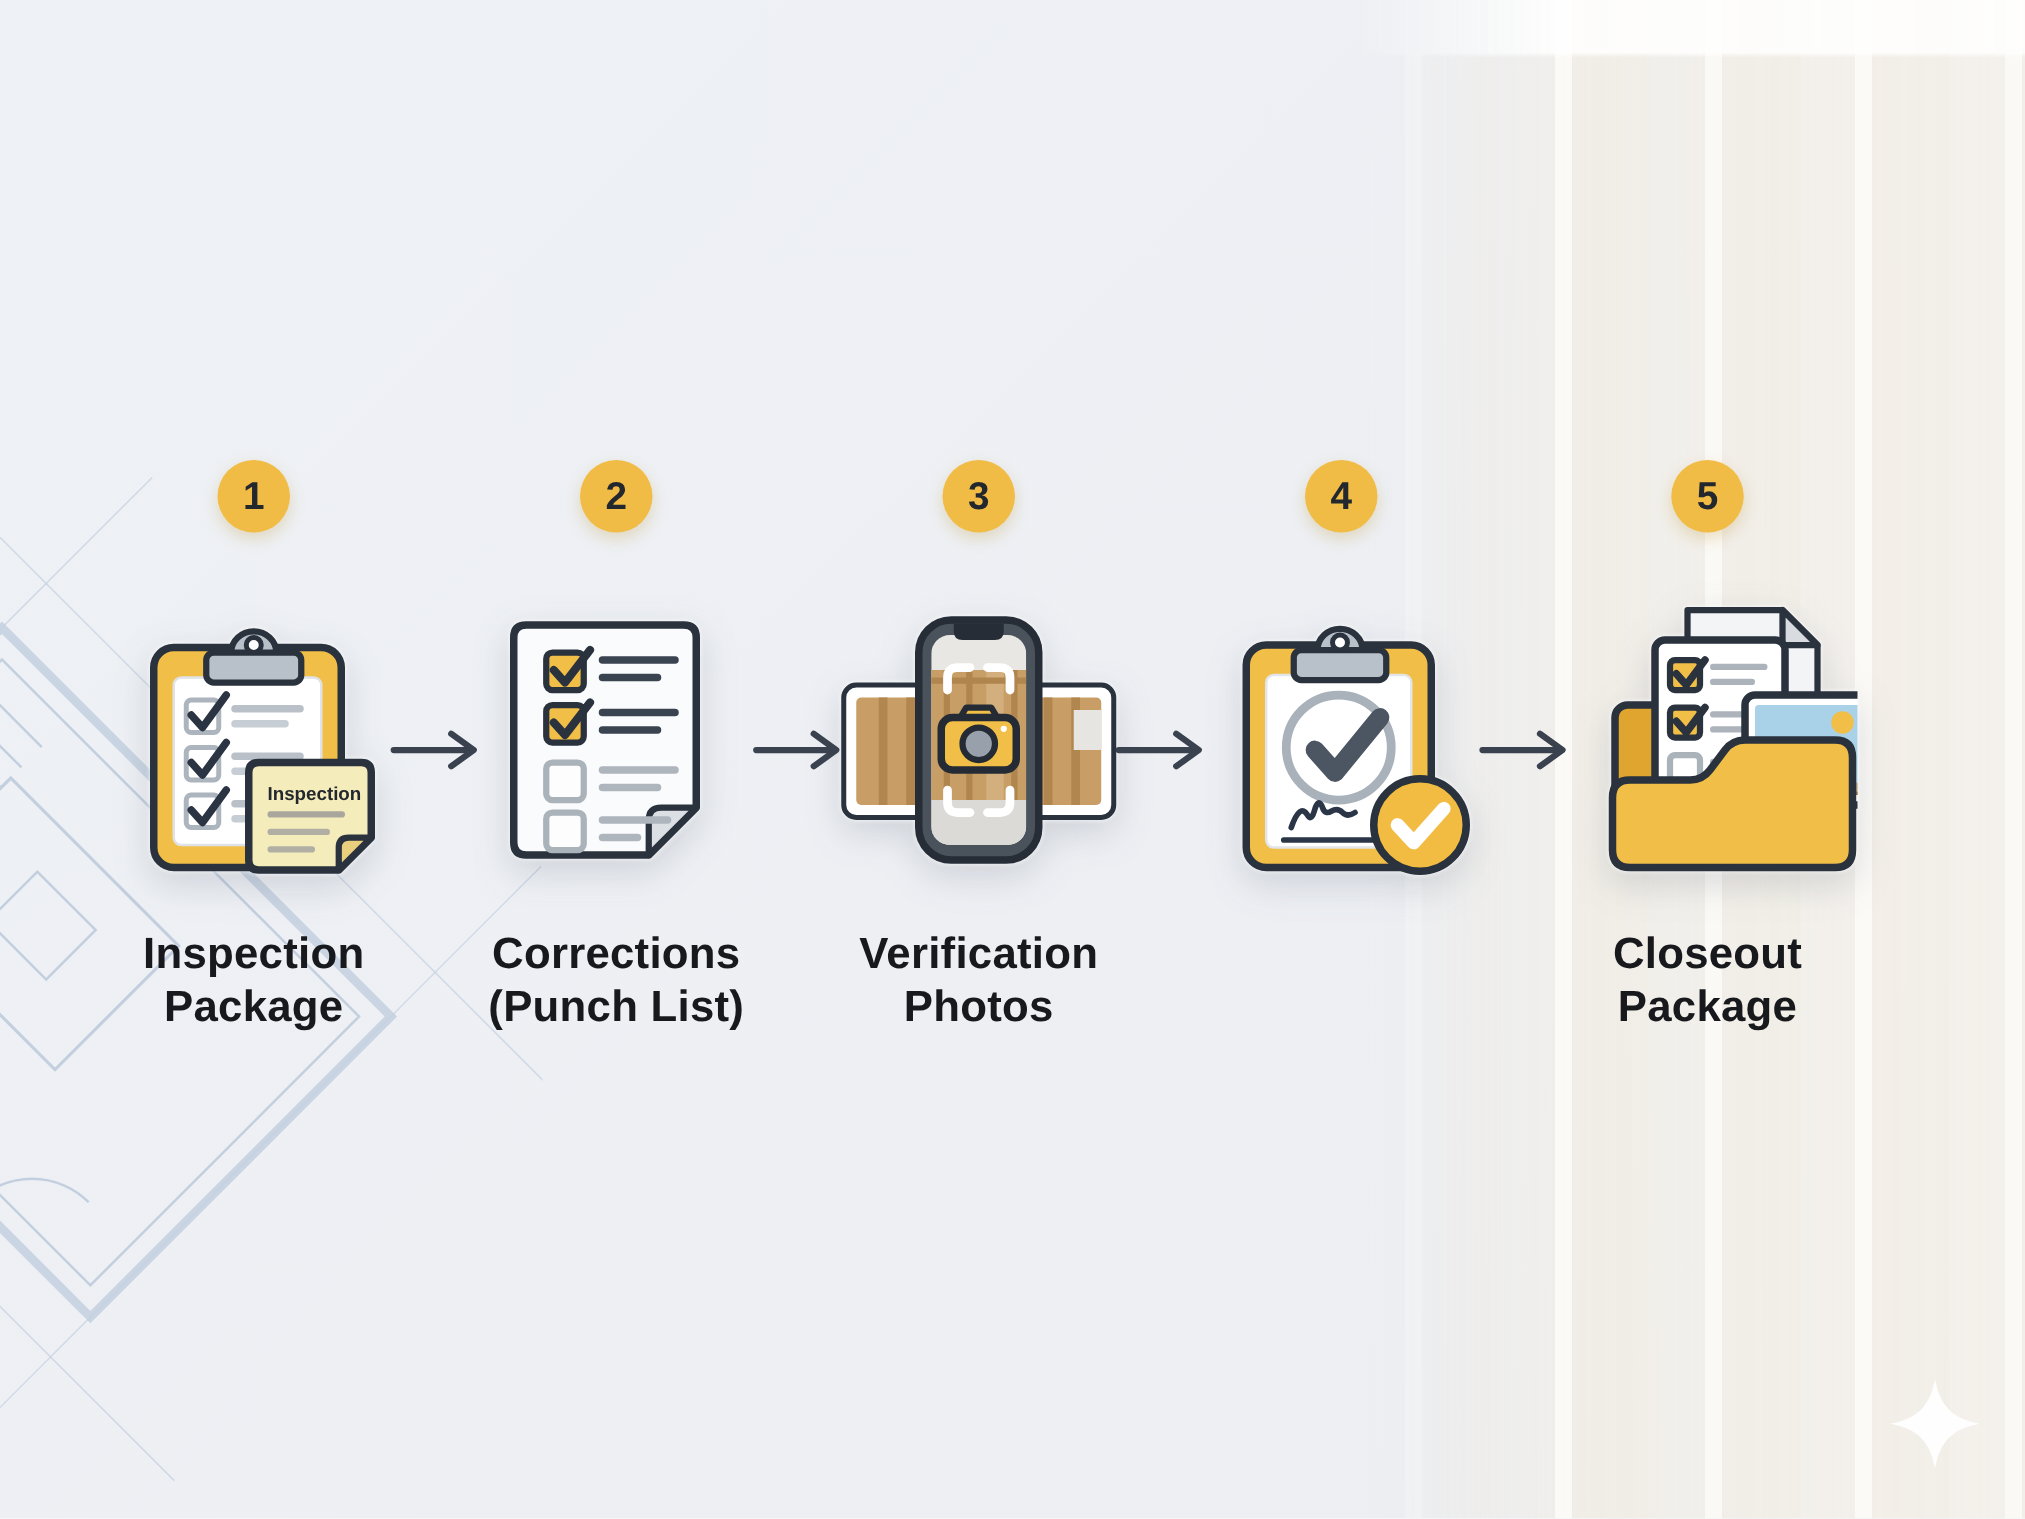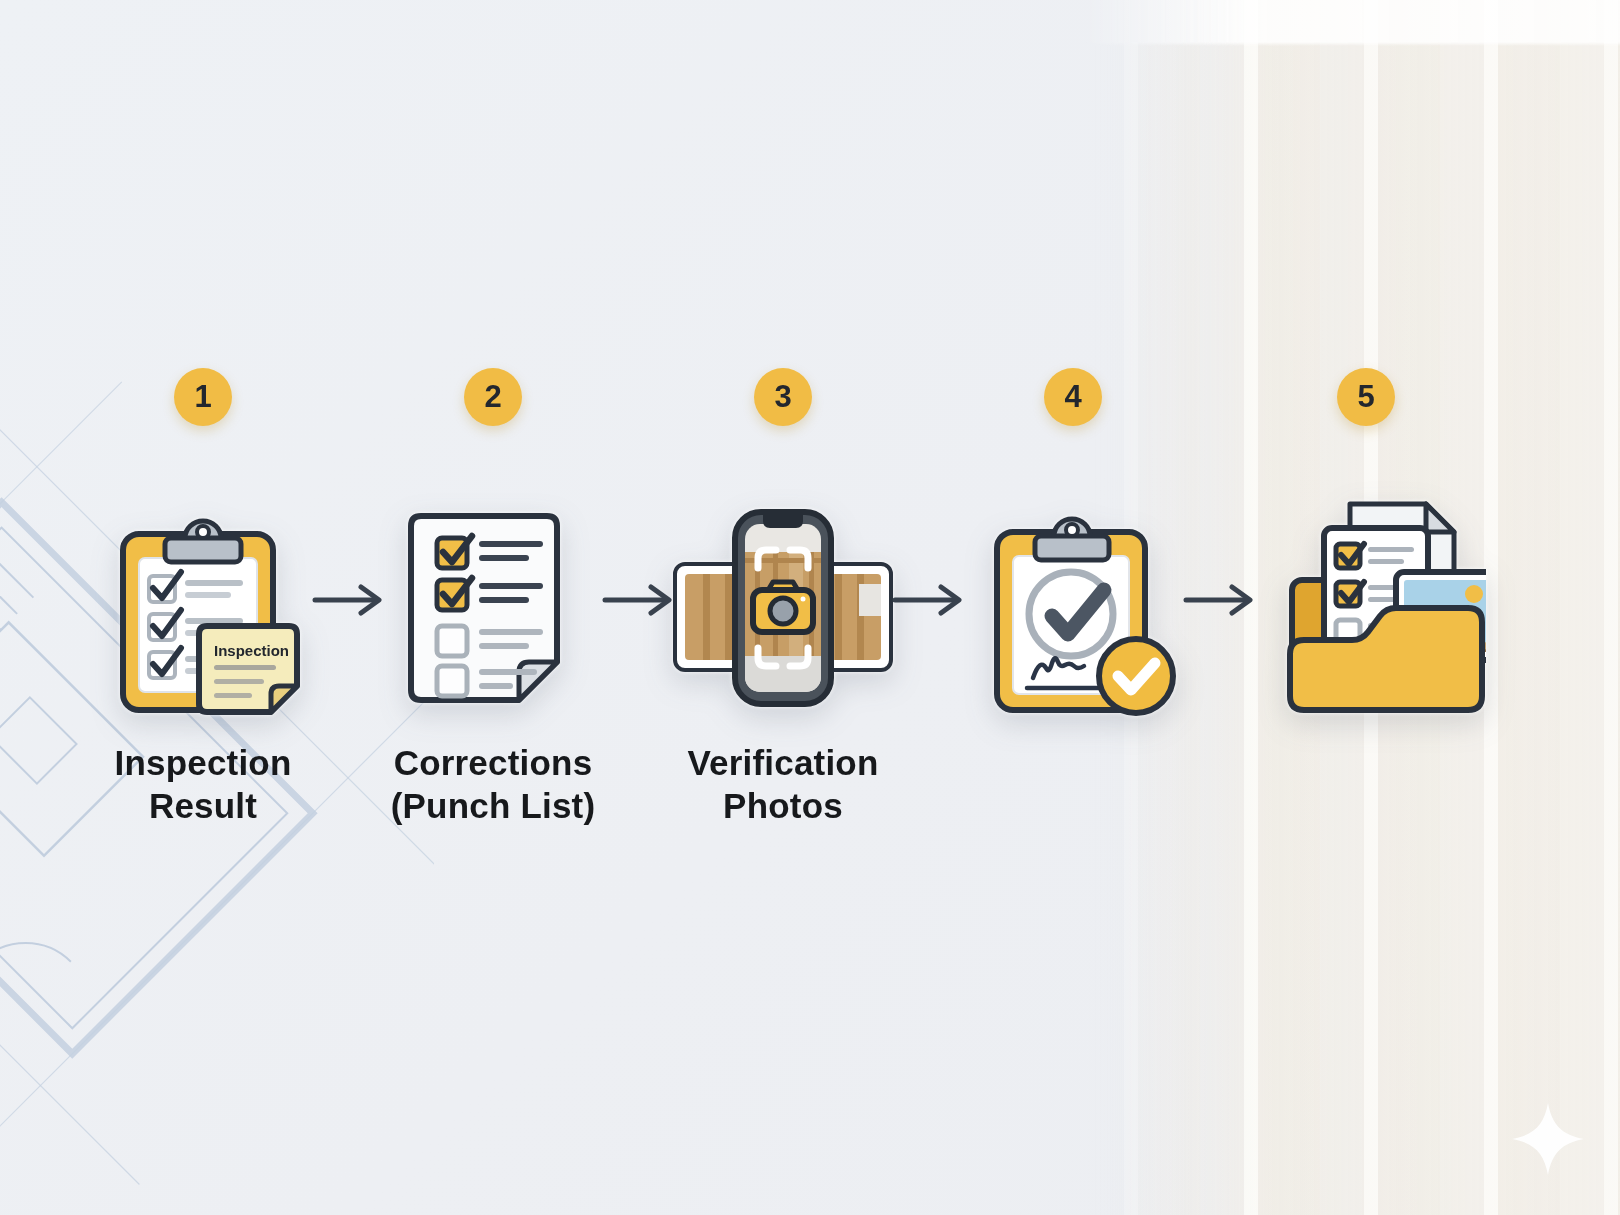--- a/index.html
+++ b/index.html
@@ -18,21 +18,21 @@
   
   .blueprint{position:absolute;left:-36px;top:265px;opacity:.5;}
 
   .sparkle{position:absolute;left:1512px;top:1103px;}
 
   
   .badge{position:absolute;top:368px;width:58px;height:58px;border-radius:50%;
     background:#F1BC45;display:flex;align-items:center;justify-content:center;
     font-size:31px;font-weight:700;color:#23272E;box-shadow:0 5px 12px rgba(190,150,50,.28);}
 
-  .icon-wrap{position:absolute;top:488px;width:240px;height:240px;}
+  .icon-wrap{position:absolute;top:472px;width:240px;height:240px;}
   .icon-wrap svg{filter:drop-shadow(0 0 2px rgba(255,255,255,.9)) drop-shadow(0 10px 14px rgba(60,70,90,.17));}
 
   .step-label{position:absolute;top:741px;width:280px;text-align:center;
     font-size:35px;font-weight:700;color:#17191C;line-height:1.24;letter-spacing:.2px;}
 
   .flow-arrow{position:absolute;top:582px;}
 
   .caption{position:absolute;left:10px;top:1028px;width:1580px;text-align:center;
     font-size:38px;font-weight:400;color:#30353B;}
 </style>
@@ -258,18 +258,19 @@
   </svg>
   <svg class="flow-arrow" style="left:891px" width="74" height="36" viewBox="0 0 74 36">
     <line x1="4" y1="18" x2="62" y2="18" stroke="#39424E" stroke-width="5" stroke-linecap="round"></line>
     <path d="M50,5 L68,18 L50,31" fill="none" stroke="#39424E" stroke-width="5" stroke-linecap="round" stroke-linejoin="round"></path>
   </svg>
   <svg class="flow-arrow" style="left:1182px" width="74" height="36" viewBox="0 0 74 36">
     <line x1="4" y1="18" x2="62" y2="18" stroke="#39424E" stroke-width="5" stroke-linecap="round"></line>
     <path d="M50,5 L68,18 L50,31" fill="none" stroke="#39424E" stroke-width="5" stroke-linecap="round" stroke-linejoin="round"></path>
   </svg>
 
-  <div class="step-label" style="left:63px">Inspection Result</div>
+  <div class="step-label" style="left:63px">Inspection Package</div>
   <div class="step-label" style="left:643px">Verification Photos</div>
   <div class="step-label" style="left:353px">Corrections (Punch List)</div>
+  <div class="step-label" style="left:1226px">Closeout Package</div>
 
 
 </div>
 
 </body></html>

